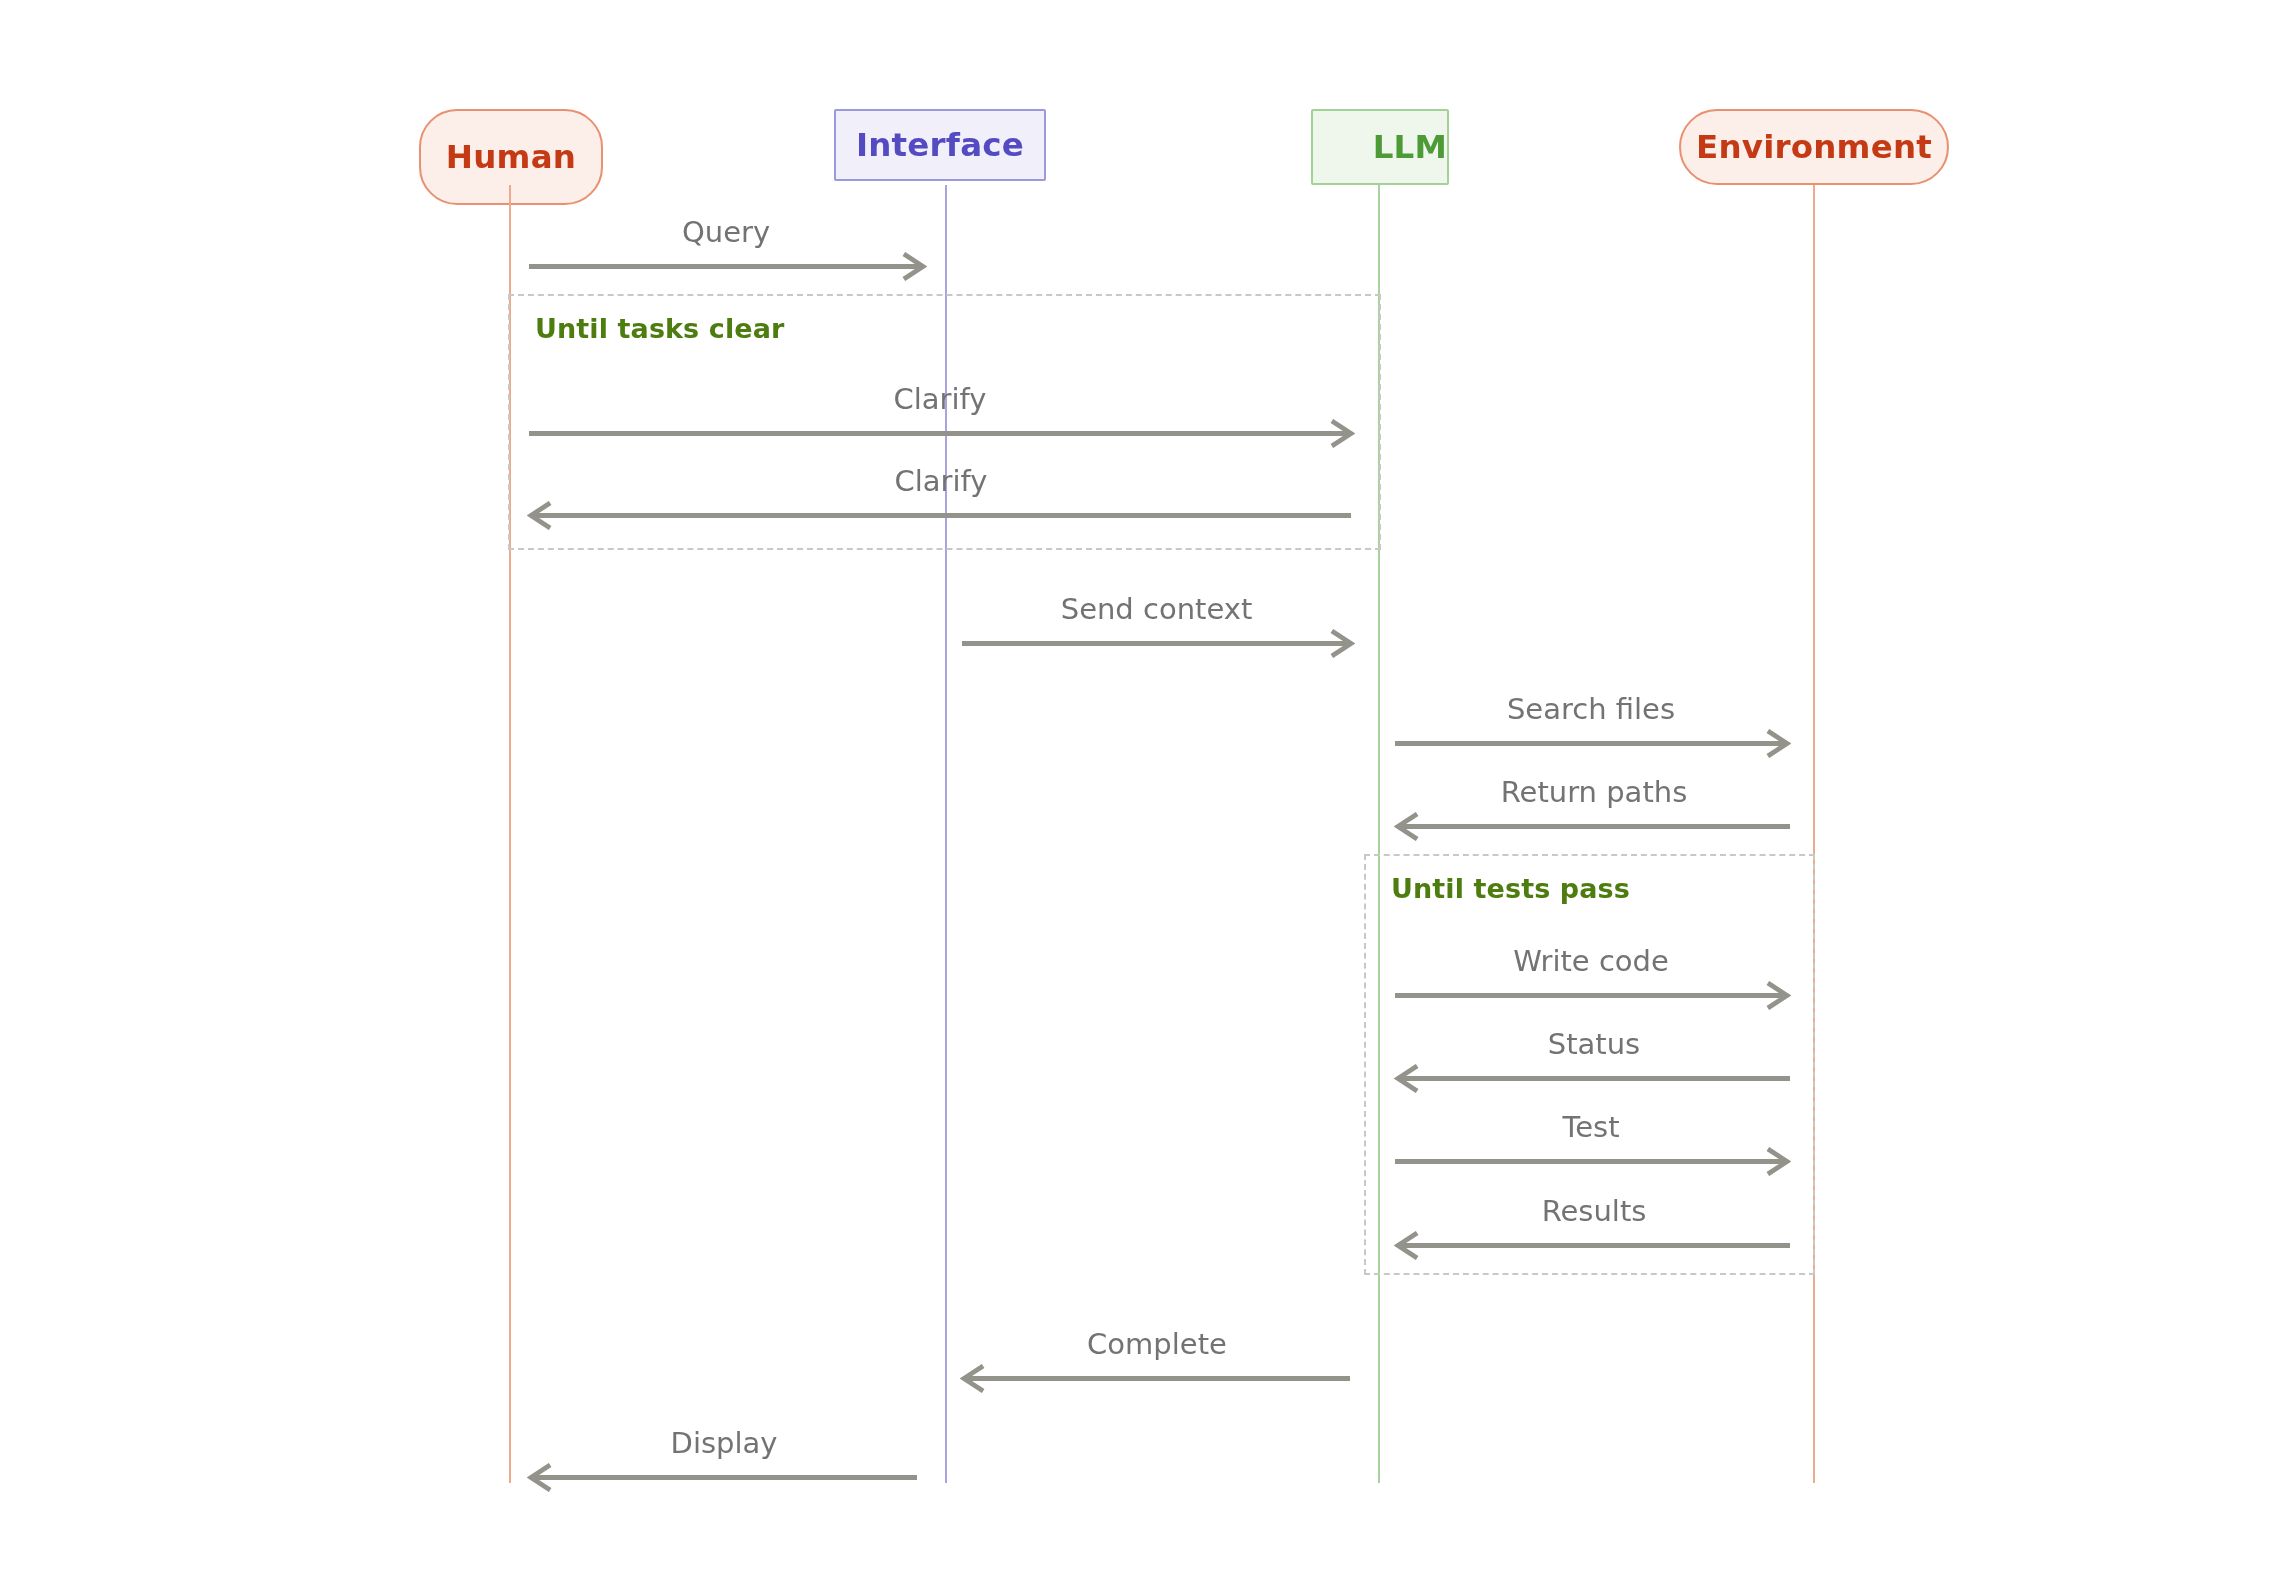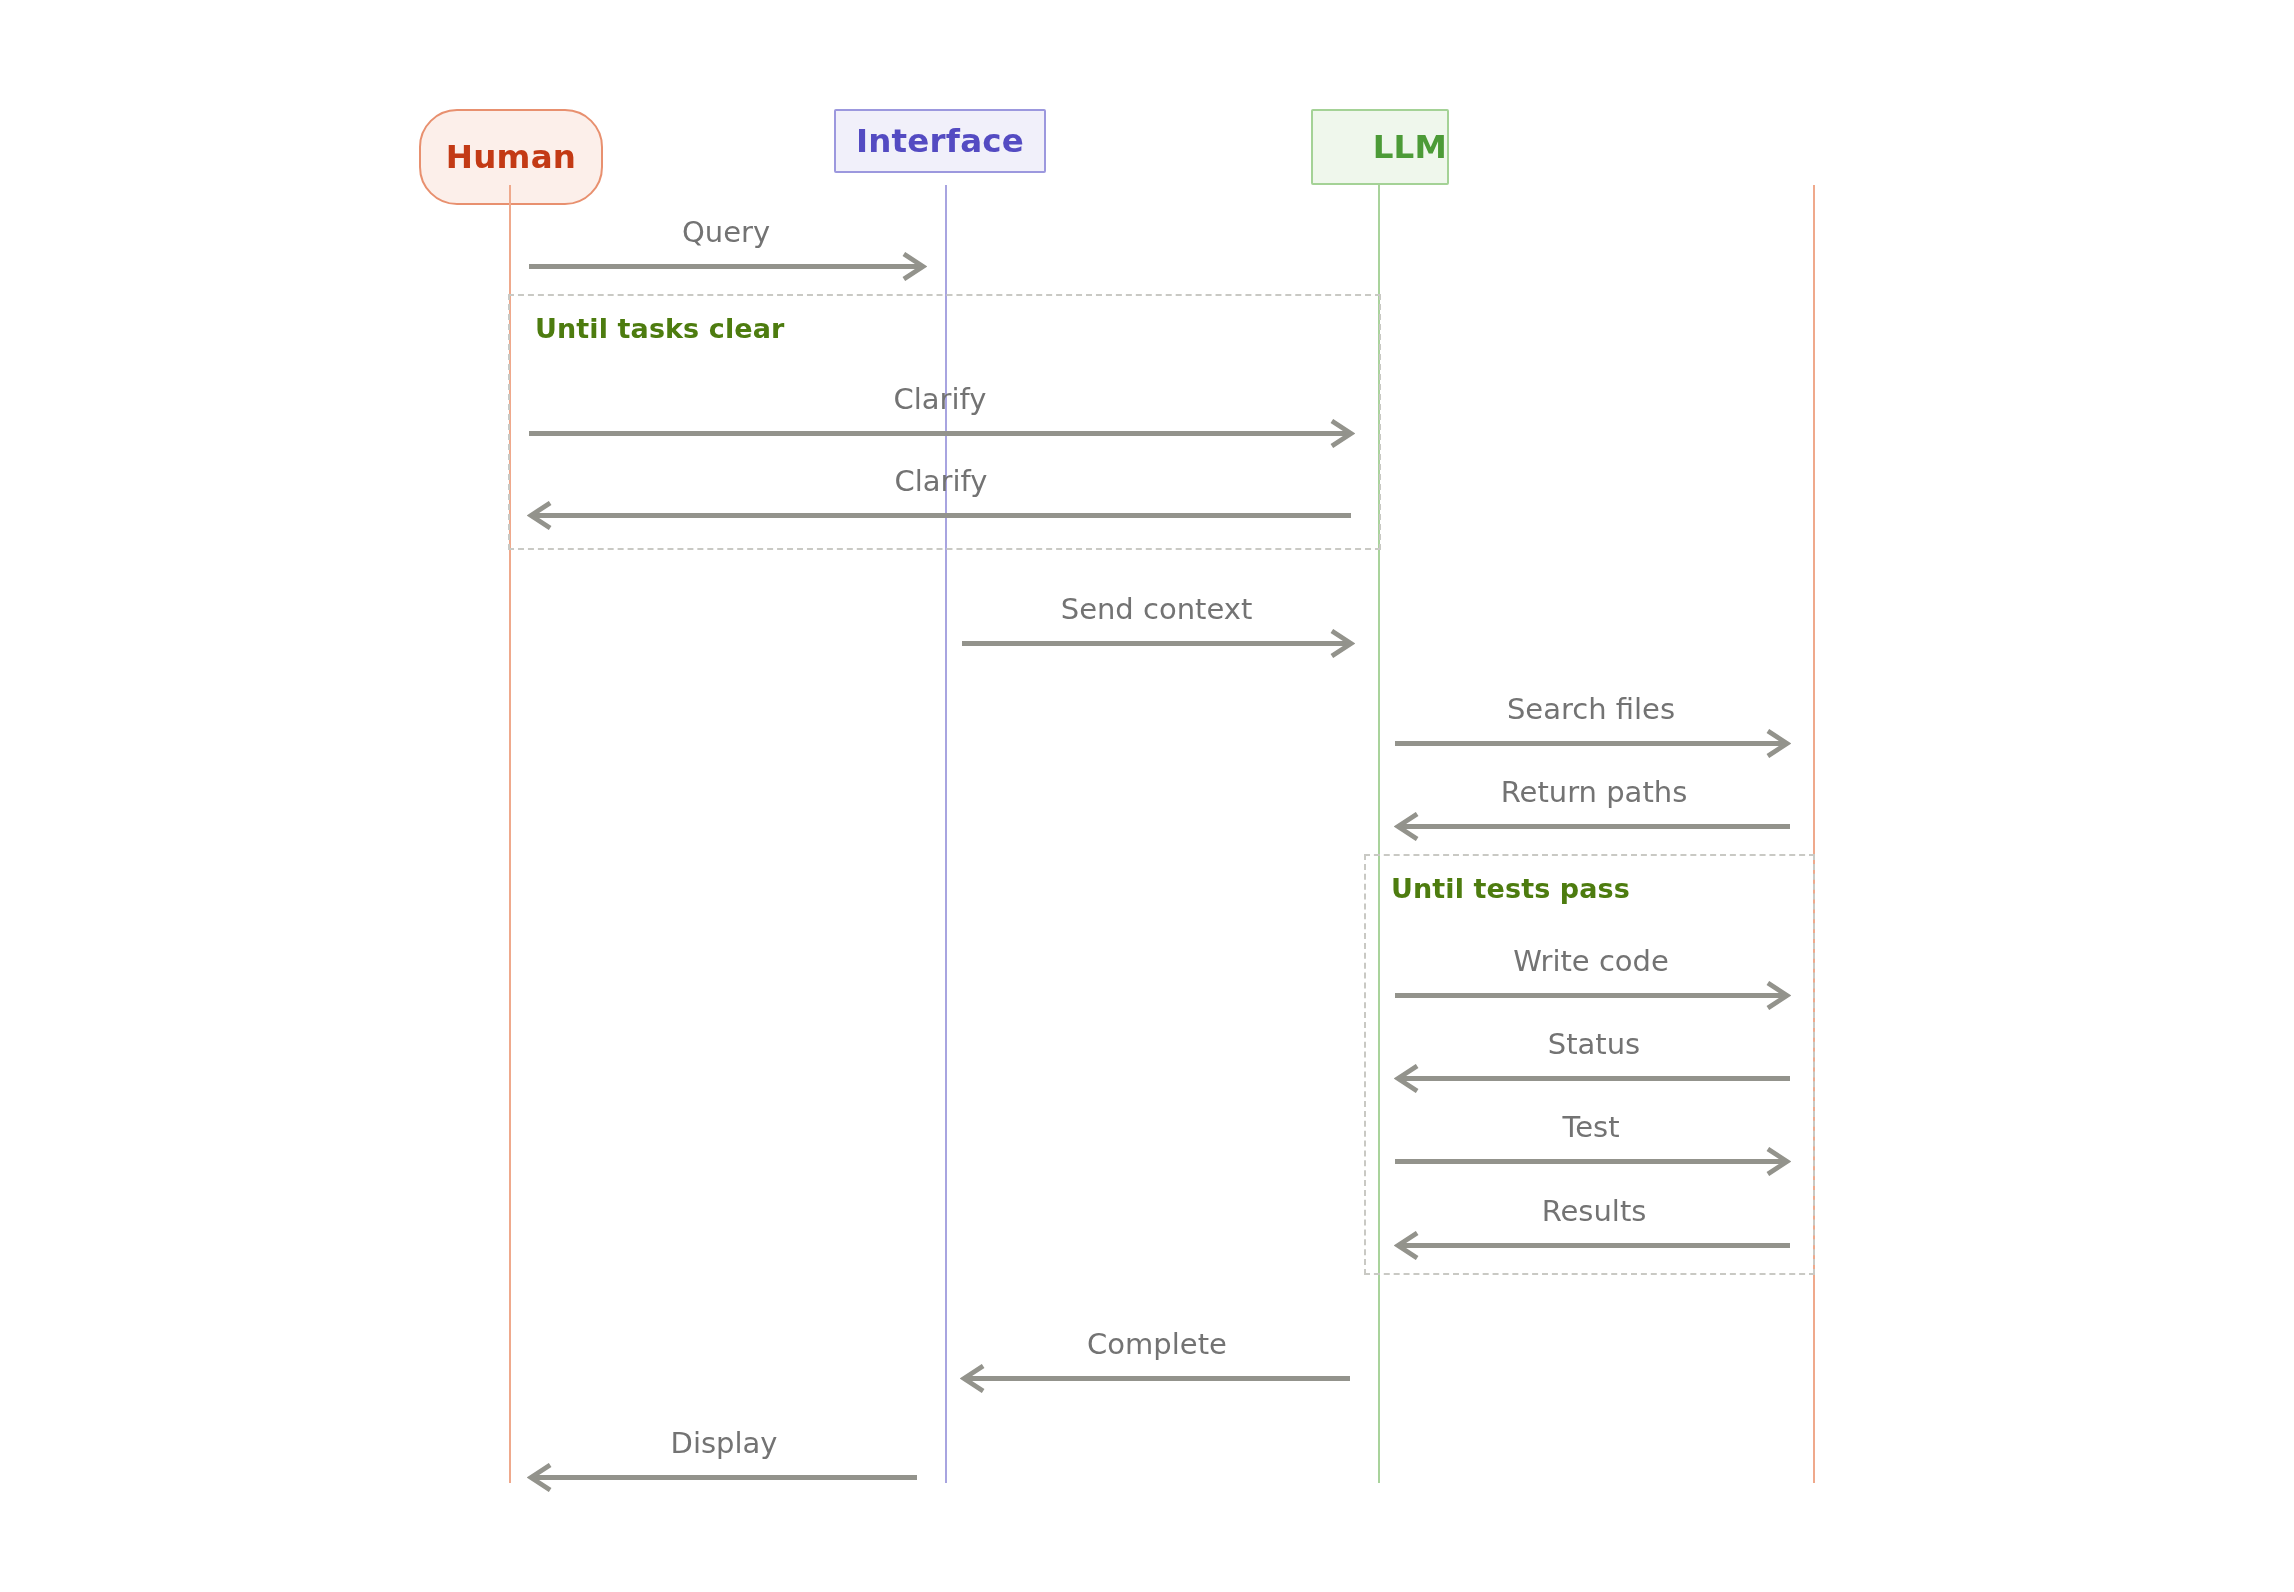--- a/index.html
+++ b/index.html
@@ -23,21 +23,21 @@
     left:419px;top:109px;width:184px;height:96px;
     background:#FCEFEA;border:2.4px solid #E8906F;border-radius:38px;
     color:#C33A15;
   }
   .actor.environment{
     left:1679px;top:109px;width:270px;height:76px;
     background:#FCEFEA;border:2.4px solid #E8906F;border-radius:38px;
     color:#C33A15;
   }
   .actor.interface{
-    left:834px;top:109px;width:212px;height:64px;
+    left:834px;top:109px;width:212px;height:72px;
     background:#F1F0FA;border:2.4px solid #9C98DE;border-radius:1.9px;
     color:#544BC2;
   }
   .actor.llm{
     left:1311px;top:109px;width:138px;height:76px;
     background:#EFF7EC;border:2.4px solid #A4D296;border-radius:1.9px;
     color:#4C9B37;
     justify-content:flex-end;
   }
 
@@ -89,20 +89,23 @@
 
   <div class="actor human">
     <span>Human</span>
   </div>
   <div class="actor interface">
     <span>Interface</span>
   </div>
   <div class="actor llm">
     <span>LLM</span>
   </div>
+  <div class="actor environment">
+    <span>Environment</span>
+  </div>
 
   <div class="lifeline c-human"></div>
   <div class="lifeline c-interface"></div>
   <div class="lifeline c-llm"></div>
   <div class="lifeline c-environment"></div>
 
   <div class="fragment" id="frag-tasks">
     <div class="frag-title">Until tasks clear</div>
   </div>
 

